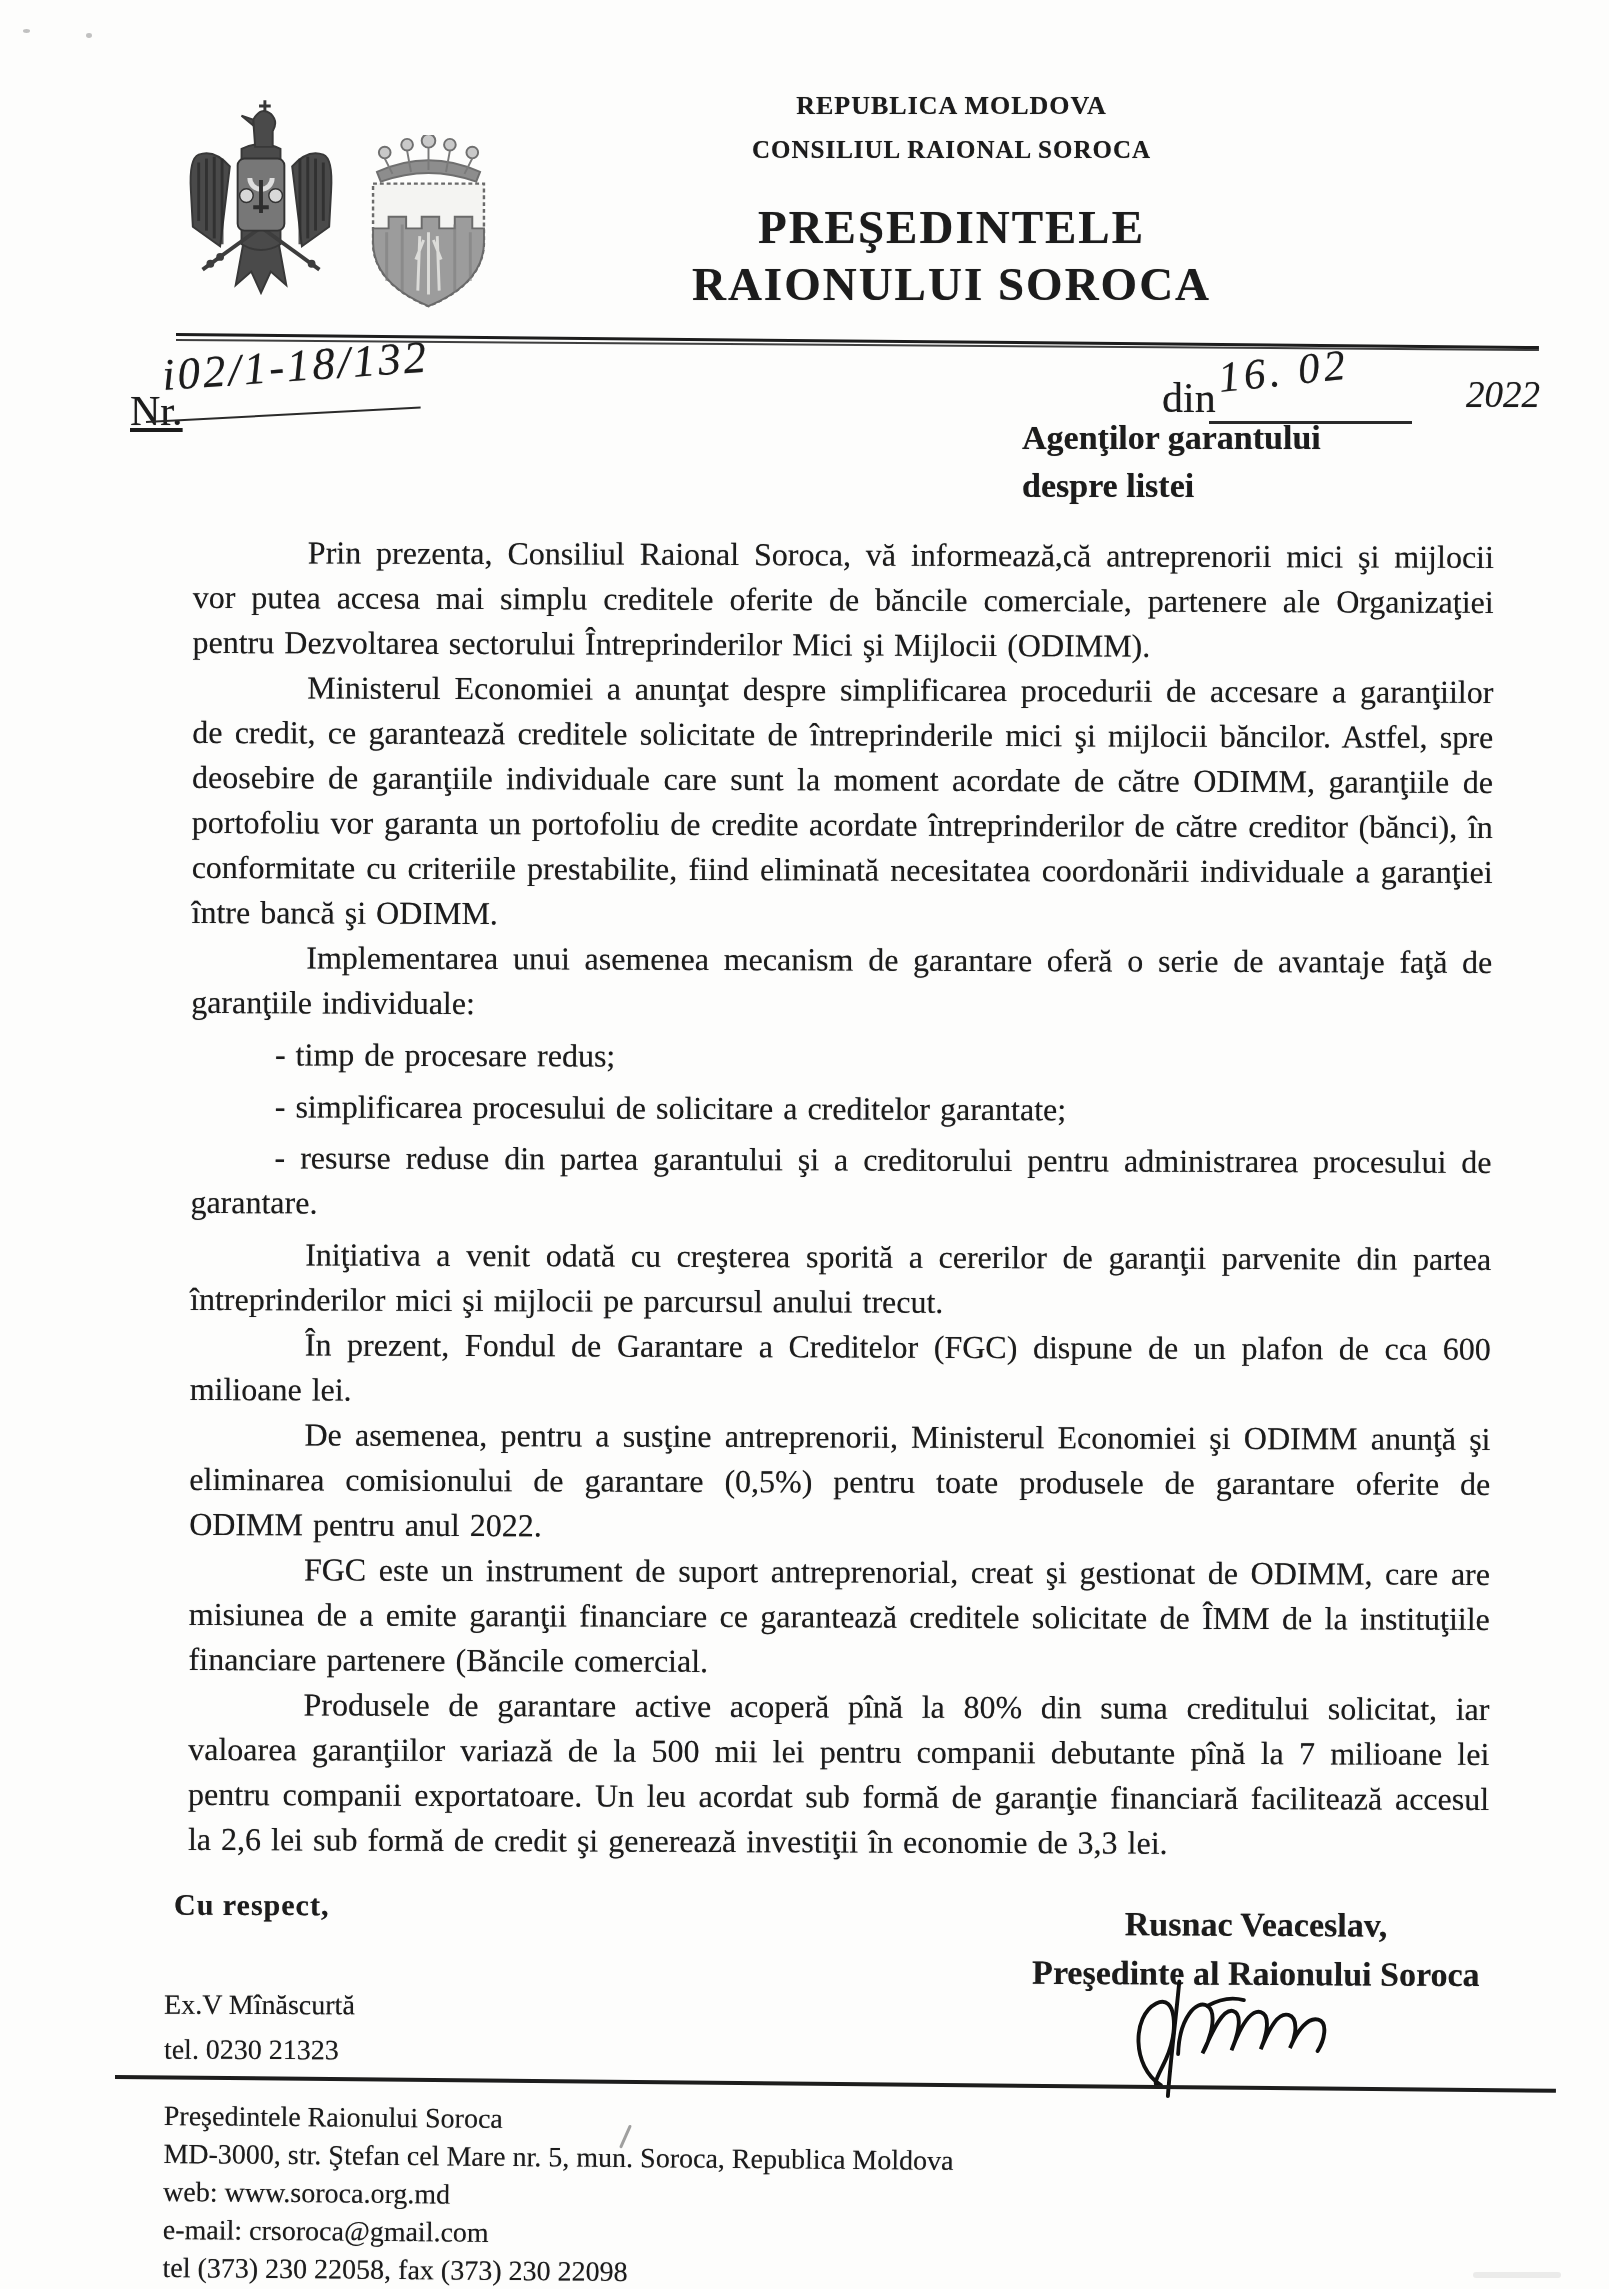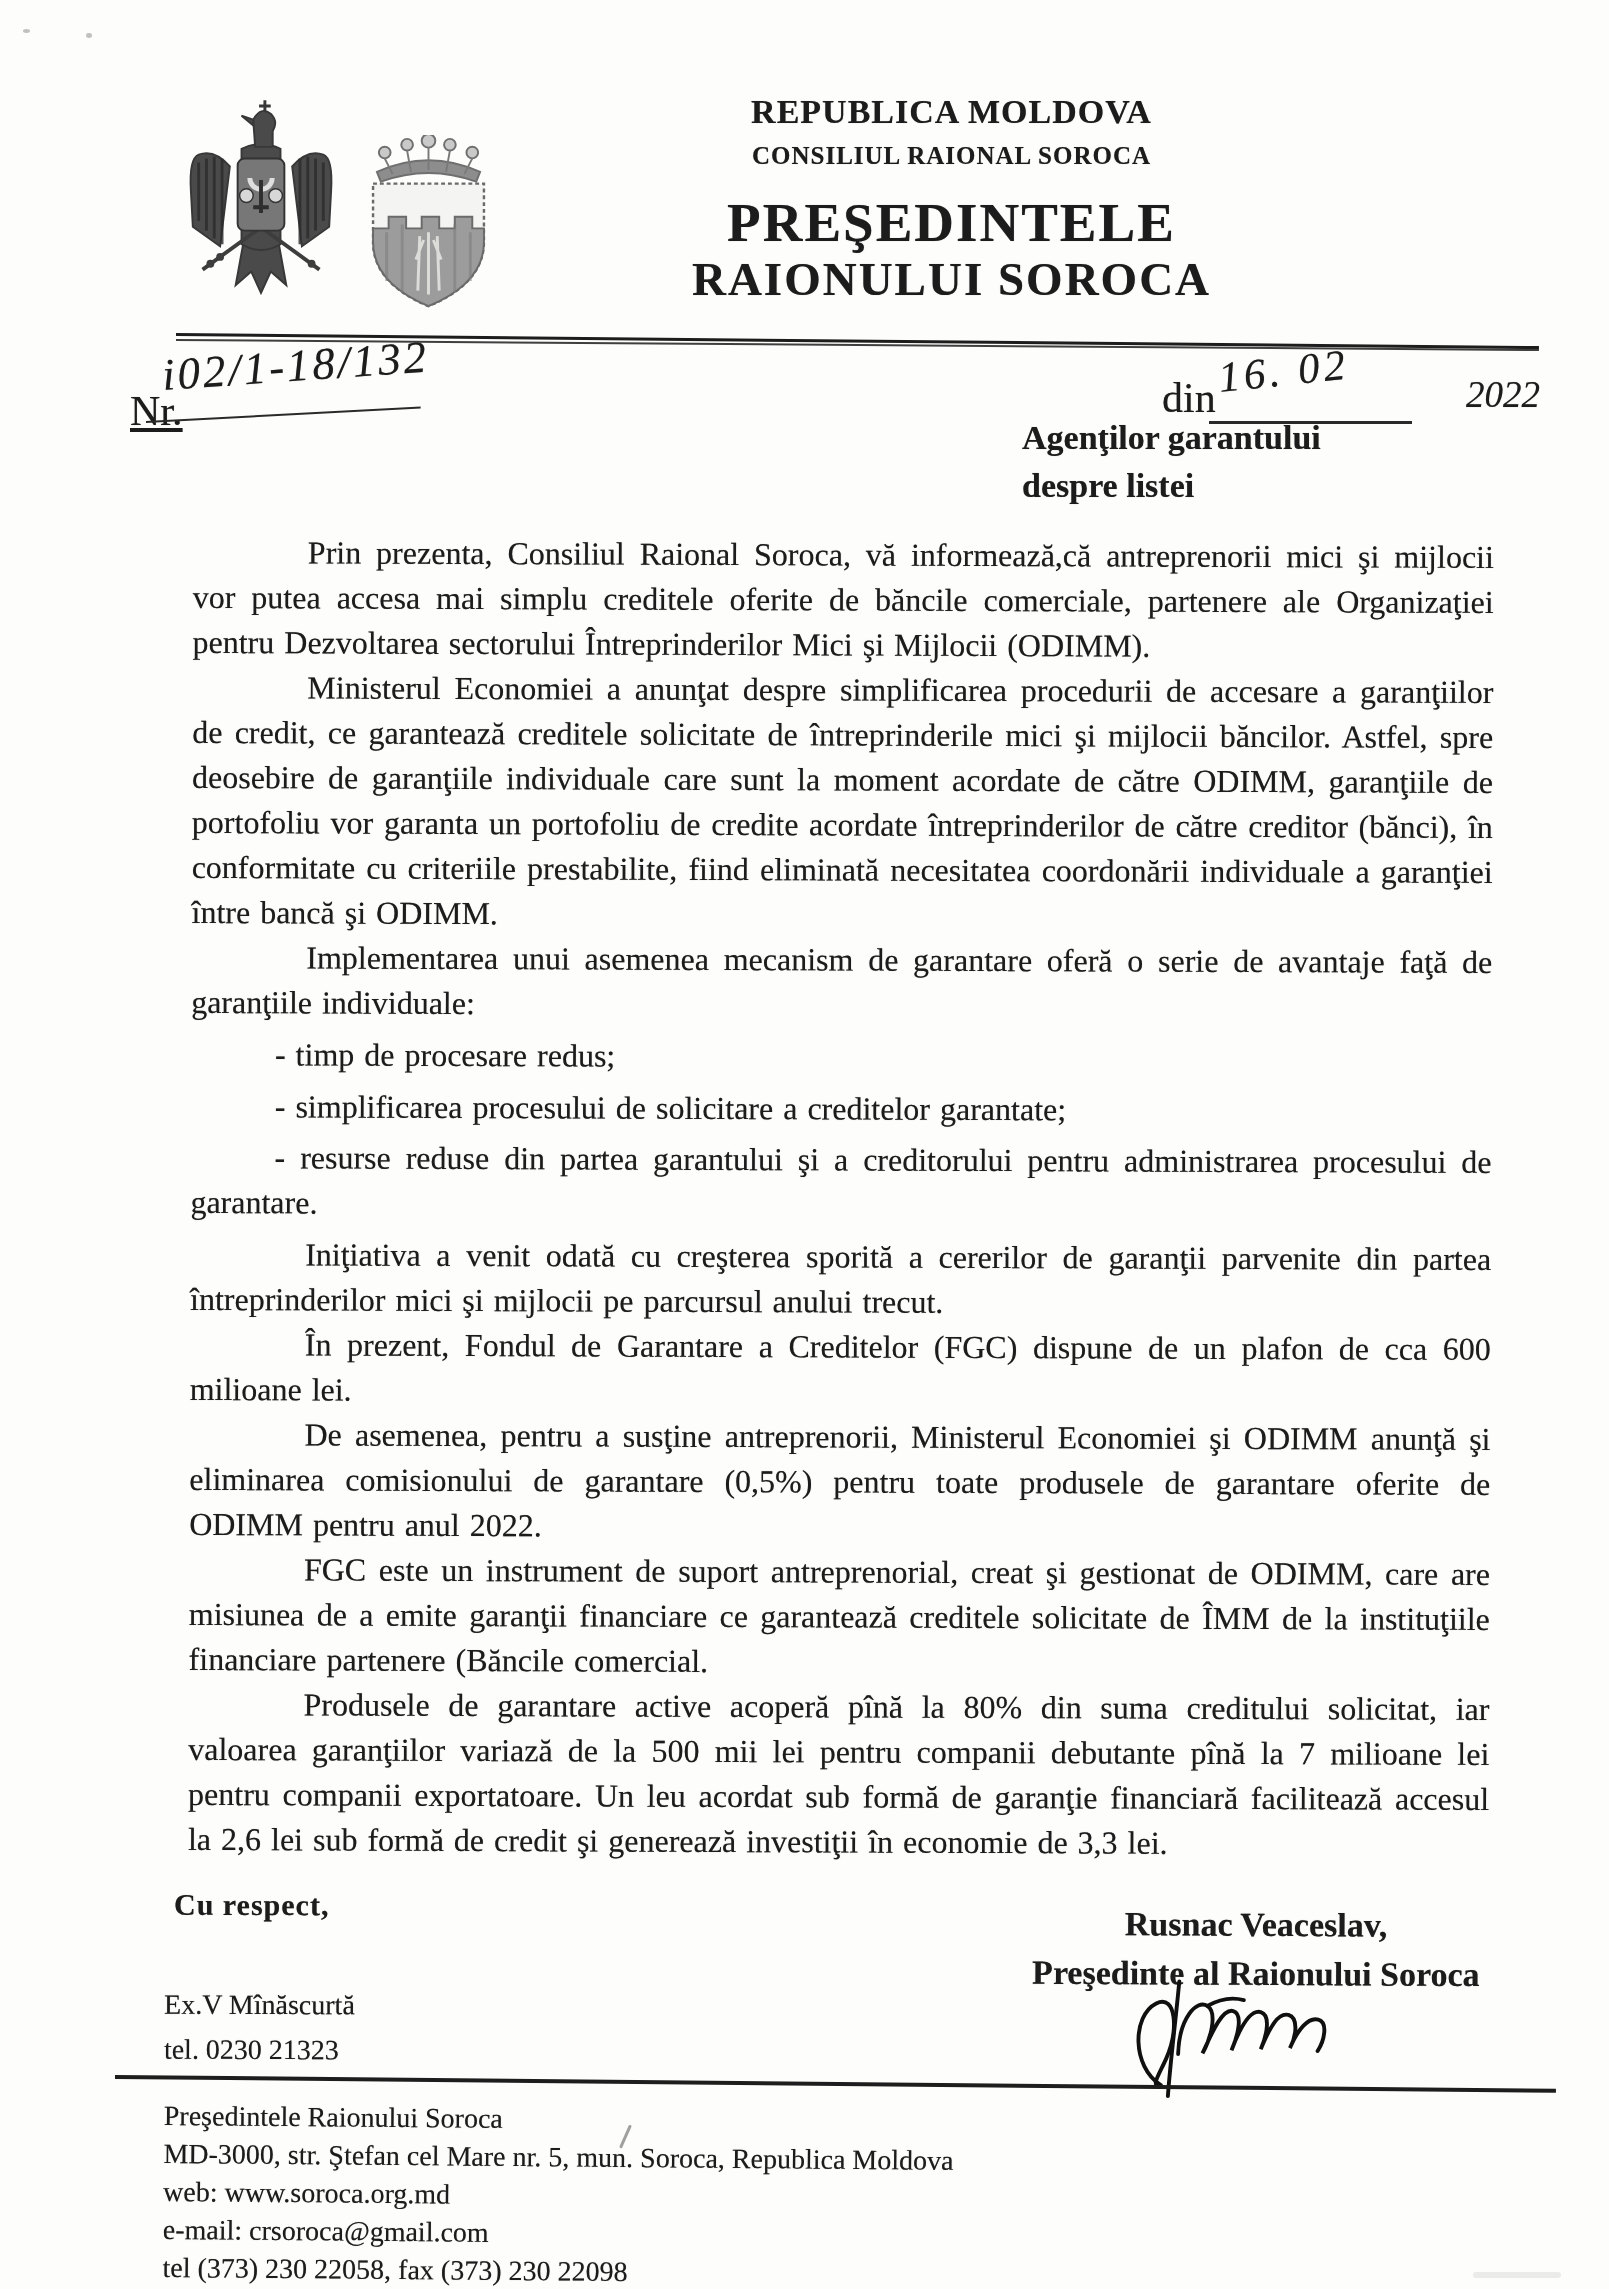--- a/index.html
+++ b/index.html
@@ -23,23 +23,23 @@
   
   .emblem{position:absolute;}
   .emblem-eagle{left:187px;top:98px;width:148px;height:201px;}
   .emblem-shield{left:363px;top:135px;width:131px;height:179px;}
 
   
   .header-text{
     position:absolute;left:532px;top:84px;width:839px;
     text-align:center;font-weight:bold;
   }
-  .h-country{font-size:34px;letter-spacing:1px;line-height:43px;margin-top:6px;}
+  .h-country{font-size:26px;letter-spacing:1px;line-height:43px;}
   .h-council{font-size:25px;letter-spacing:1px;line-height:45px;}
-  .h-title1{font-size:55px;letter-spacing:2px;margin-top:16px;line-height:57px;}
+  .h-title1{font-size:47px;letter-spacing:2px;margin-top:27px;line-height:57px;}
   .h-title2{font-size:47px;letter-spacing:2px;line-height:57px;}
 
   
   .rule{position:absolute;background:#1d1d1d;}
   .rule-top-a{left:176px;top:333px;width:1363px;height:2.9px;transform:rotate(0.55deg);transform-origin:left center;}
   .rule-top-b{left:176px;top:339px;width:1363px;height:2px;transform:rotate(0.42deg);transform-origin:left center;opacity:.85;}
   .rule-bottom{left:115px;top:2075px;width:1441px;height:3.9px;transform:rotate(0.55deg);transform-origin:left center;}
 
   
   .nr-label{position:absolute;left:130px;top:387px;font-size:42px;text-decoration:underline;}

